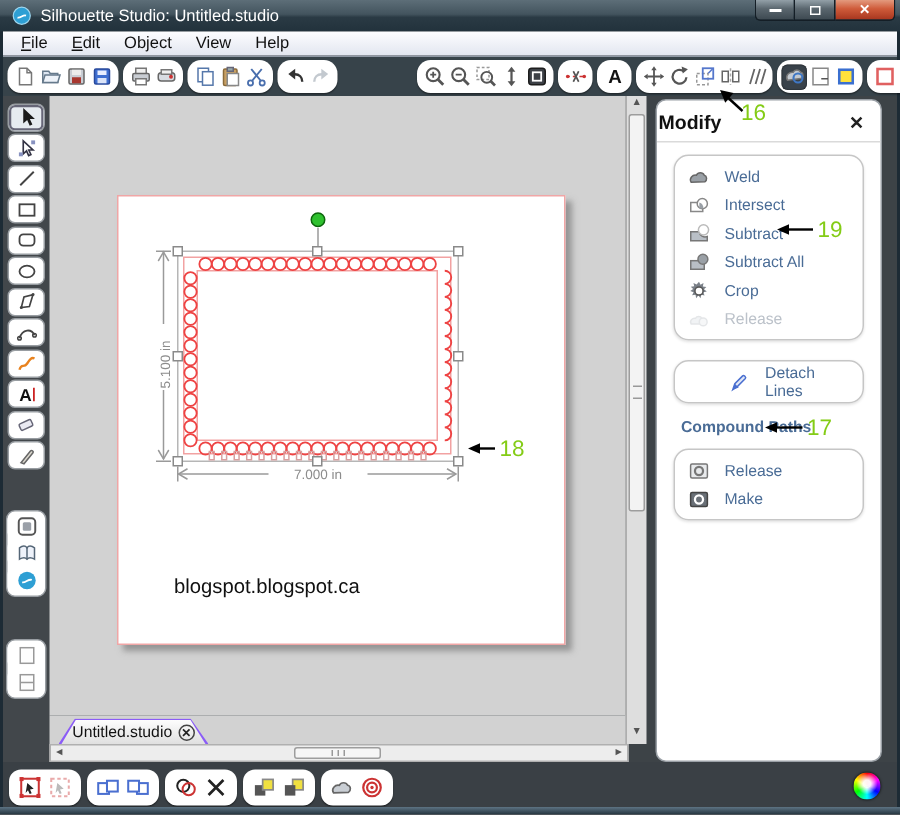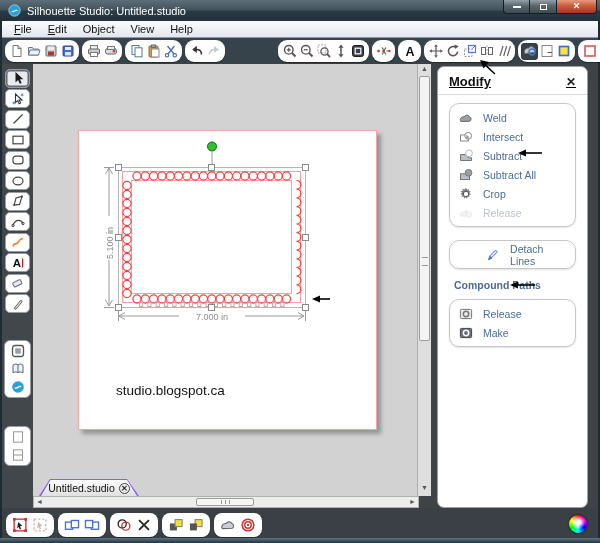--- a/index.html
+++ b/index.html
@@ -69,22 +69,22 @@
   .hscroll{position:absolute;left:33px;top:496px;width:386px;height:12px;background:#ededed;
     border:1px solid #b0b0b0;font-size:7px;color:#555;}
   .hthumb{position:absolute;left:162px;top:1px;width:58px;height:8px;background:#f6f6f6;
     border:1px solid #9d9d9d;border-radius:2px;}
   .hgrip{position:absolute;left:24px;top:1px;width:9px;height:4px;
     border-left:1px solid #999;border-right:1px solid #999;}
   .hgrip:before{content:"";position:absolute;left:3px;top:0;width:1px;height:4px;background:#999;}
   
   .panel{position:absolute;left:437px;top:66px;width:151px;height:442px;background:#fff;
     border-radius:7px;border:1px solid #9aa0a6;overflow:hidden;}
-  .phead{display:flex;justify-content:space-between;align-items:center;padding:7px 11px 5px 11px;
-    border-bottom:1px solid #dadada;text-decoration:underline;}
+  .phead{display:flex;justify-content:space-between;align-items:center;padding:7px 11px 5px 1px;
+    border-bottom:1px solid #dadada;}
   .ptitle{font-size:13px;font-weight:bold;color:#111;}
   .pclose{font-size:12px;color:#222;font-weight:bold;cursor:default;}
   .mbox{margin:8px 11px 0 11px;border:1px solid #c6c6c6;border-radius:10px;padding:4px 7px;
     box-shadow:0 1px 2px rgba(0,0,0,.12);}
   .mrow{display:flex;align-items:center;gap:9px;height:19px;}
   .mrow .lbl{font-size:10.5px;font-weight:normal;color:#4a6c96;}
   .mrow.disabled .lbl{color:#bcc2ca;}
   .mrow.disabled .ic{opacity:.45;}
   .msec{margin:10px 0 2px 16px;font-size:10.5px;font-weight:bold;color:#4a6c96;}
   .mdetach{margin-top:13px;padding-left:35px;}
@@ -95,21 +95,21 @@
     padding:0 4px;margin-left:4px;box-shadow:0 1px 1px rgba(0,0,0,.4);}
   .bgroup .ic{width:20px;height:20px;}
   .bgroup .ic svg{width:18px;height:18px;}
   .colorwheel{position:absolute;right:11px;top:7px;width:18px;height:18px;border-radius:50%;
     background:radial-gradient(circle at 50% 42%, rgba(255,255,255,.95) 0 2.5px, rgba(255,255,255,0) 7px),
       conic-gradient(#f00,#f0f,#00f,#0ff,#0f0,#ff0,#f00);
     box-shadow:0 0 2px #000;}
   .winedge{position:absolute;left:0;top:538px;width:600px;height:5px;
     background:linear-gradient(#5d7383,#24343e);}
   
-  .anno{position:absolute;font-size:15px;color:#ffffff;z-index:60;}
+  .anno{position:absolute;font-size:15px;color:#84cc16;z-index:60;}
   .overlay{position:absolute;left:0;top:0;z-index:55;pointer-events:none;}
 </style>
 </head>
 <body>
 
 <div class="win">
 
   <div class="titlebar">
     <span class="logo">
       <svg viewBox="0 0 16 16">
@@ -478,21 +478,21 @@
               <rect x="3.5" y="2.8" width="9" height="10.4" fill="#fdfdfd" stroke="#999"></rect>
               <line x1="3.5" y1="8" x2="12.5" y2="8" stroke="#999"></line>
             </svg>
           </span>
         </div>
       </div>
     </div>
 
   <div class="canvas">
     <div class="page">
-      <div class="watermark">studio.blogspot.ca</div>
+      <div class="watermark">blogspot.blogspot.ca</div>
     </div>
     <svg class="designsvg" id="design" width="384" height="413" viewBox="0 0 384 413">
 
       <rect x="85.5" y="103.5" width="187" height="140" fill="none" stroke="#b6b6b6" stroke-width="1"></rect>
 
       <line x1="179" y1="88" x2="179" y2="100" stroke="#9a9a9a"></line>
       <circle cx="179" cy="82.5" r="4.5" fill="#2fc12f" stroke="#0c660c"></circle>
 
       <g stroke="#9a9a9a" fill="none">
         <line x1="76" y1="104" x2="76" y2="152"></line>

